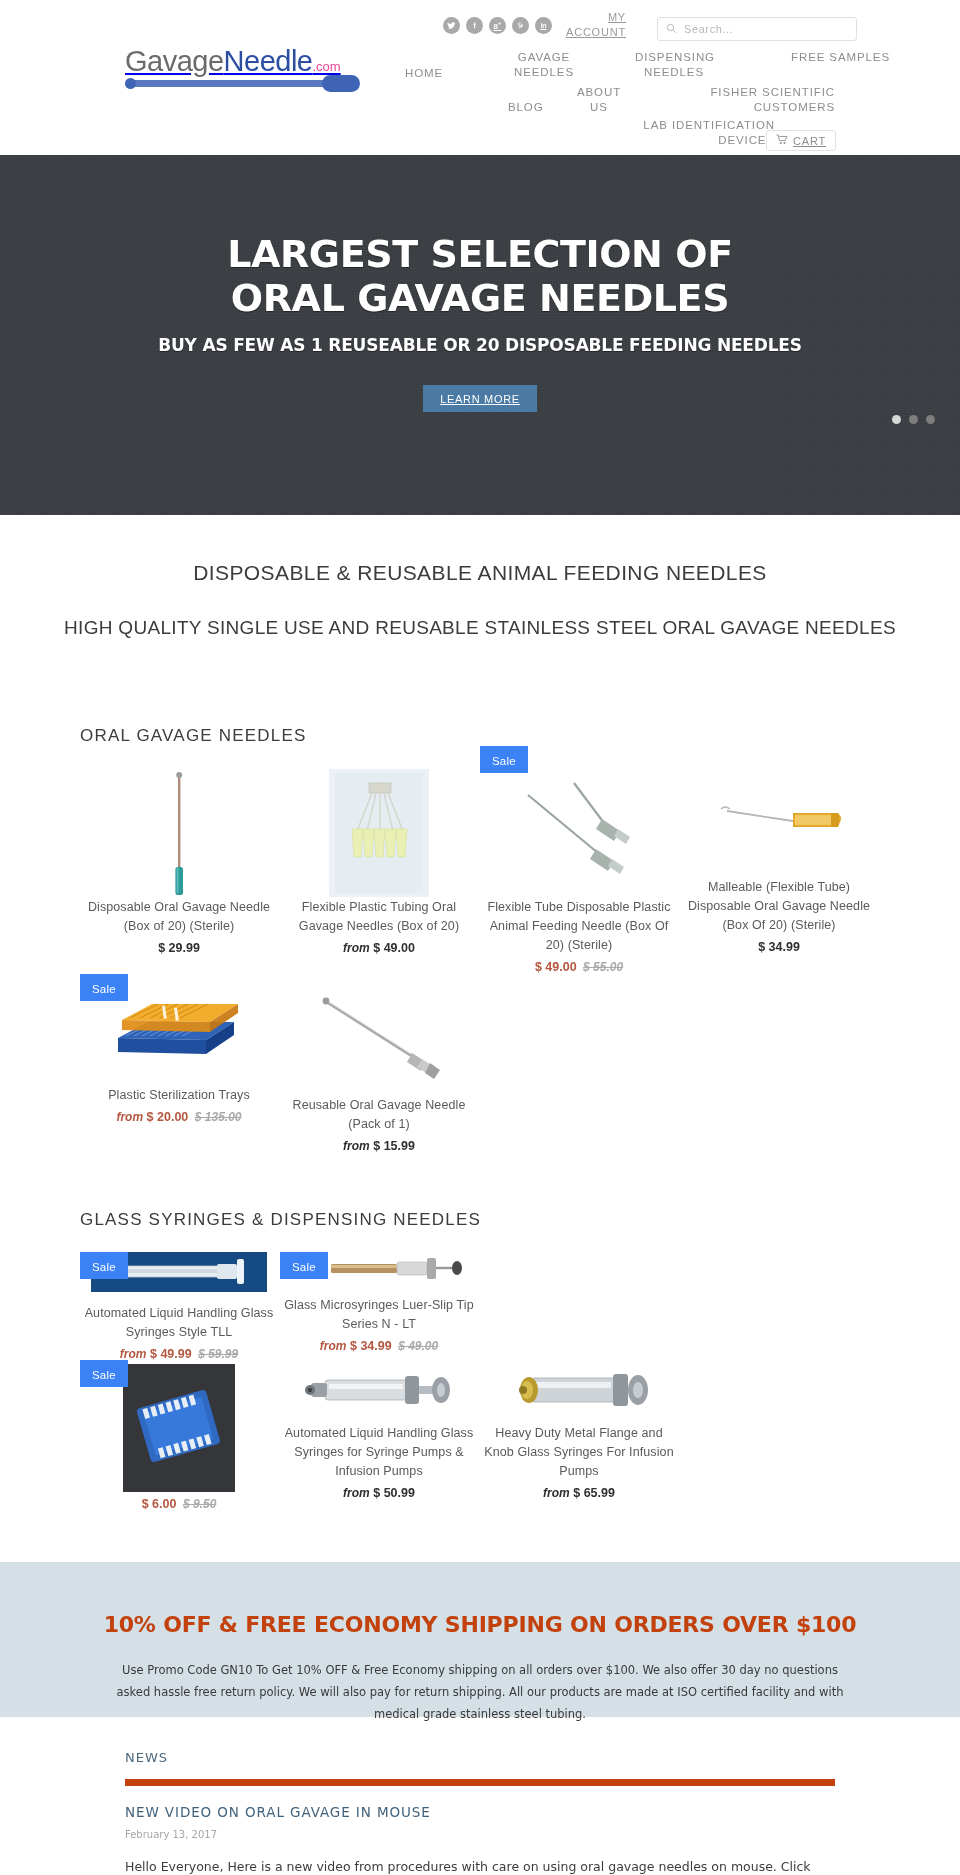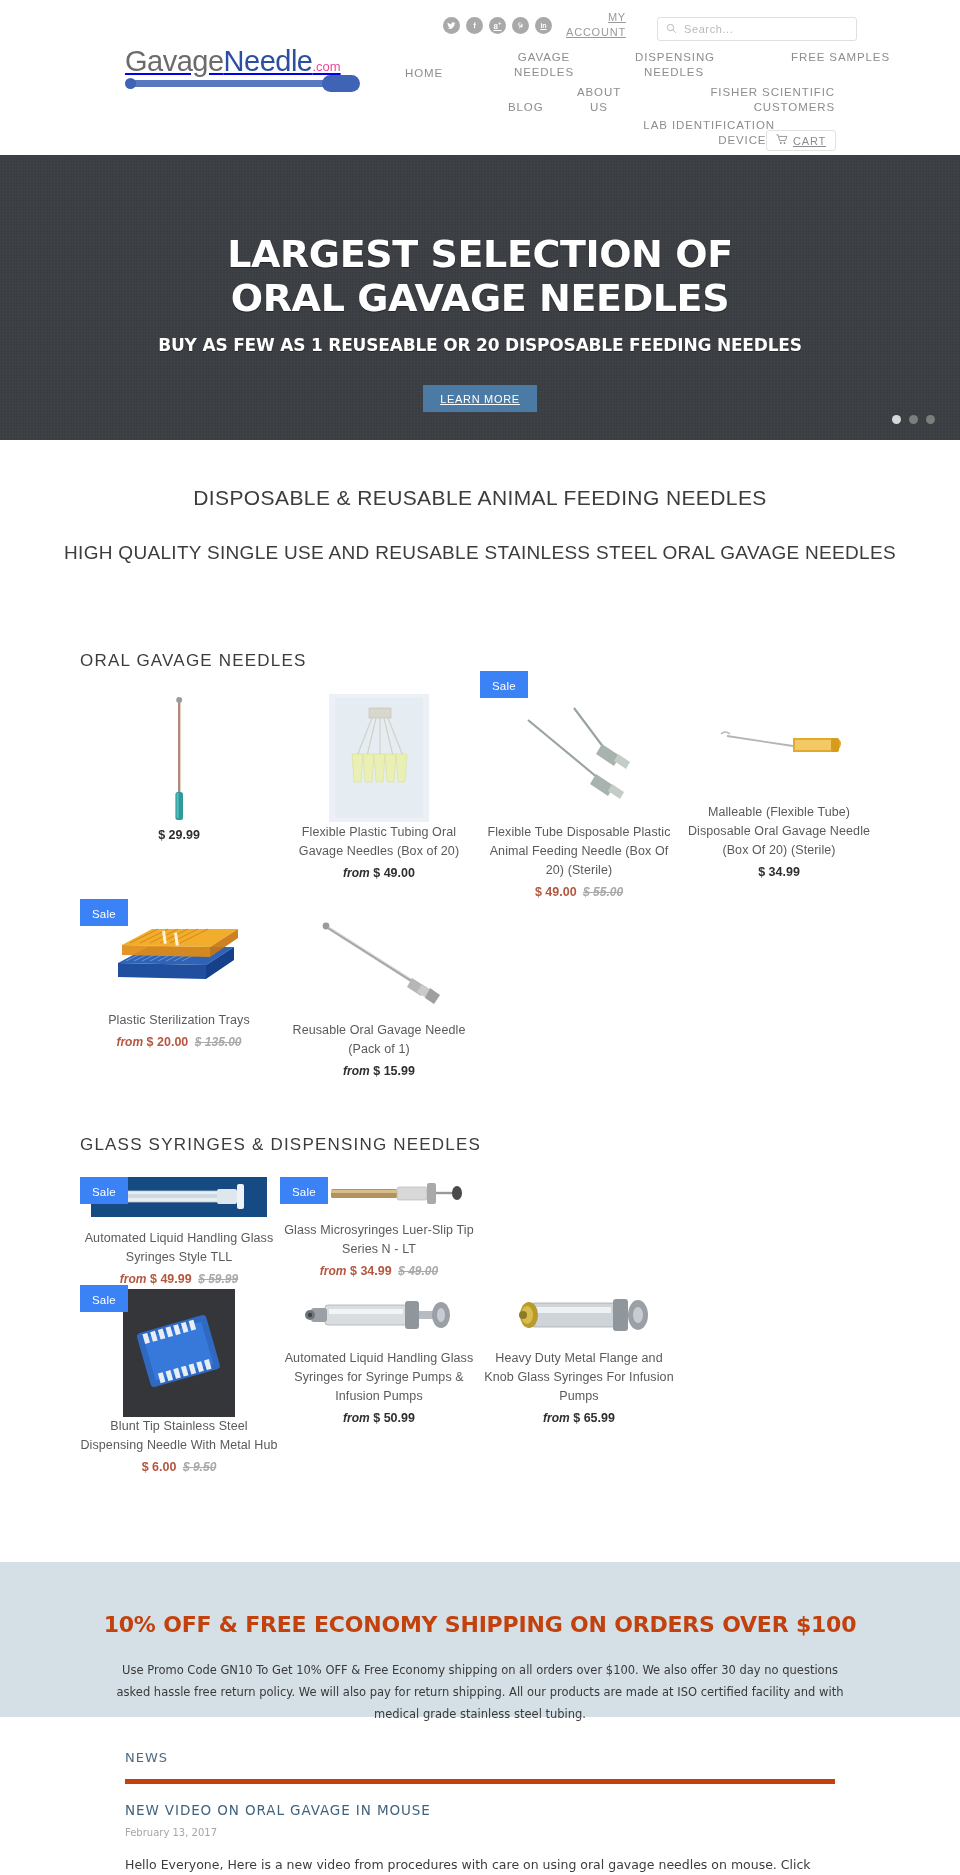--- a/index.html
+++ b/index.html
@@ -125,21 +125,21 @@
     border-radius: 3px;
     background: #fff;
     display: flex; align-items: center; gap: 5px;
     padding: 0 9px;
     font-size: 11px; letter-spacing: 0.8px; color: #8d8d8d;
   }
 
   
   .hero {
     position: relative;
-    width: 960px; height: 285px;
+    width: 960px; height: 360px;
     background:
       repeating-linear-gradient(0deg, rgba(255,255,255,.015) 0 1px, rgba(0,0,0,0) 1px 3px),
       repeating-linear-gradient(90deg, rgba(255,255,255,.017) 0 1px, rgba(0,0,0,0) 1px 3px),
       #3a3d41;
     overflow: hidden;
   }
   .hero-inner {
     position: absolute; left: 0; right: 0; top: 77px;
     text-align: center;
   }
@@ -291,21 +291,21 @@
     left: 125px; top: 1750px;
     width: 710px;
   }
   .news-heading {
     font-family: "DejaVu Sans", sans-serif;
     font-size: 13px;
     letter-spacing: 1px;
     color: #4d6a80;
     text-transform: uppercase;
     padding-bottom: 14px;
-    border-bottom: 5px solid #c2410c;
+    border-bottom: 7px solid #c2410c;
   }
   .news-title {
     margin-top: 18px;
     font-family: "DejaVu Sans", sans-serif;
     font-size: 13.5px;
     letter-spacing: 0.9px;
     color: #3f6versions;
     color: #41627d;
     text-transform: uppercase;
   }
@@ -416,20 +416,21 @@
 
     <div class="card" style="left:0px; top:22px;">
       <div class="card-img">
         <svg width="26" height="128" viewBox="0 0 26 128">
           <rect x="12" y="8" width="2.4" height="92" fill="#b08a7a"></rect>
           <circle cx="13.2" cy="6" r="3" fill="#9c9c9c"></circle>
           <rect x="9.4" y="98" width="7.6" height="28" rx="2.5" fill="#2e9b9b"></rect>
           <rect x="10.6" y="99" width="2" height="25" fill="#57bcbc"></rect>
         </svg>
       </div>
+      <div class="card-title">Disposable Oral Gavage Needle (Box of 20) (Sterile)</div>
       <div class="price-row">
         <span class="price-main">$ 29.99</span>
       </div>
     </div>
 
     <div class="card" style="left:200px; top:22px;">
       <div class="card-img">
         <svg width="108" height="128" viewBox="0 0 108 128">
           <rect x="4" y="0" width="100" height="128" fill="#e7eef4"></rect>
           <rect x="10" y="4" width="88" height="120" fill="#dde8f0" opacity=".7"></rect>
@@ -622,21 +623,20 @@
                 <rect x="38" y="78" width="5" height="10"></rect>
               <rect x="46" y="78" width="5" height="10"></rect>
                 <rect x="54" y="78" width="5" height="10"></rect>
               <rect x="62" y="78" width="5" height="10"></rect>
                 <rect x="70" y="78" width="5" height="10"></rect>
               <rect x="78" y="78" width="5" height="10"></rect>
             </g>
           </g>
         </svg>
       </div>
-      <div class="card-title">Blunt Tip Stainless Steel Dispensing Needle With Metal Hub</div>
       <div class="price-row">
         <span class="price-main sale">$ 6.00</span>
         <span class="price-old">$ 9.50</span>
       </div>
     </div>
 
     <div class="card" style="left:200px; top:130px;">
       <div class="card-img" style="height:64px; align-items:flex-start;">
         <svg width="176" height="54" viewBox="0 0 176 54" style="margin-top:6px;">
           <rect x="34" y="14" width="82" height="20" rx="3" fill="#d9dde0" stroke="#aab0b5" stroke-width=".8"></rect>

